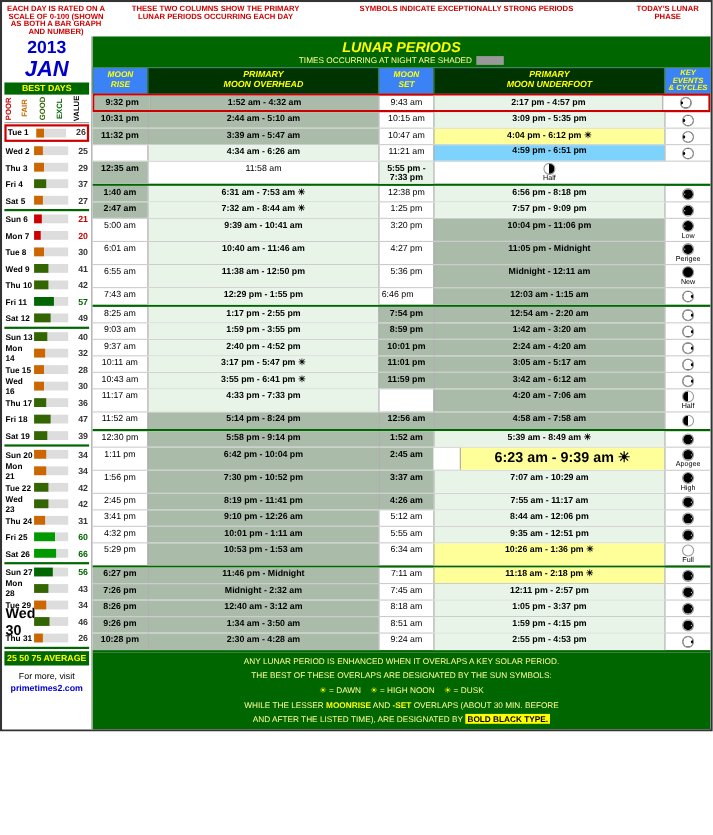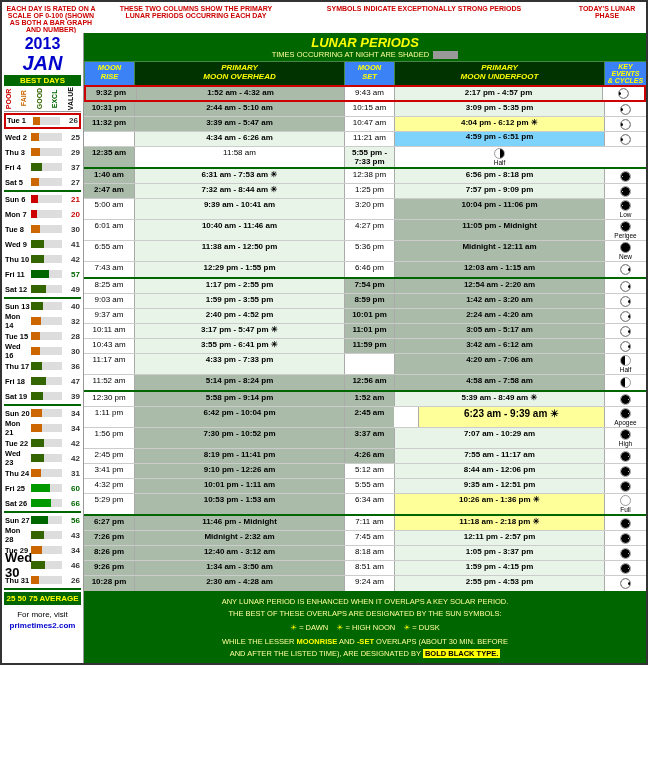--- a/index.html
+++ b/index.html
@@ -434,21 +434,21 @@
           <div style="padding:1px 2px; font-size:8px; font-weight:bold; text-align:center; background:#aabbaa; border-left:1px solid #aaa;">Midnight - 12:11 am</div>
           <div style="padding:1px 2px; font-size:7px; display:flex; align-items:center; justify-content:center; border-left:1px solid #aaa; flex-direction:column;">
             <span style="width:11px;height:11px;border-radius:50%;background:#000;border:1px solid #999;display:inline-block;"></span>
             <span style="font-size:6.5px;">New</span>
           </div>
         </div>
 
         <div style="display:grid; grid-template-columns:50px 1fr 50px 1fr 42px; min-height:15px;">
           <div style="padding:1px 2px; font-size:8px; text-align:center;">7:43 am</div>
           <div style="padding:1px 2px; font-size:8px; font-weight:bold; text-align:center; background:#e8f4e8; border-left:1px solid #aaa;">12:29 pm - 1:55 pm</div>
-          <div style="padding:1px 2px; font-size:8px; text-align:center; border-left:1px solid #aaa;">6:46 pm</div>
+          <div style="padding:1px 2px; font-size:8px; border-left:1px solid #aaa;">6:46 pm</div>
           <div style="padding:1px 2px; font-size:8px; font-weight:bold; text-align:center; background:#aabbaa; border-left:1px solid #aaa;">12:03 am - 1:15 am</div>
           <div style="padding:1px 2px; font-size:7px; display:flex; align-items:center; justify-content:center; border-left:1px solid #aaa;">
             <span style="width:11px;height:11px;border-radius:50%;background:#000;box-shadow:inset 4px 0 0 3px #fff;border:1px solid #999;display:inline-block;"></span>
           </div>
         </div>
       </div>
 
       <div style="border-bottom:2px solid #006600;">
 
         <div style="display:grid; grid-template-columns:50px 1fr 50px 1fr 42px; border-bottom:1px solid #ccc; min-height:15px;">
@@ -532,21 +532,21 @@
           <div style="padding:1px 2px; font-size:8px; font-weight:bold; text-align:center; background:#e8f4e8; border-left:1px solid #aaa;">5:39 am - 8:49 am ☀</div>
           <div style="padding:1px 2px; font-size:7px; display:flex; align-items:center; justify-content:center; border-left:1px solid #aaa;">
             <span style="width:11px;height:11px;border-radius:50%;background:#fff;box-shadow:inset 3px 0 0 4px #000;border:1px solid #999;display:inline-block;"></span>
           </div>
         </div>
 
         <div style="display:grid; grid-template-columns:50px 1fr 50px 1fr 42px; border-bottom:1px solid #ccc; min-height:15px;">
           <div style="padding:1px 2px; font-size:8px; text-align:center;">1:11 pm</div>
           <div style="padding:1px 2px; font-size:8px; font-weight:bold; text-align:center; background:#aabbaa; border-left:1px solid #aaa;">6:42 pm - 10:04 pm</div>
           <div style="padding:1px 2px; font-size:8px; font-weight:bold; text-align:center; background:#aabbaa; border-left:1px solid #aaa;">2:45 am</div>
-          <div style="padding:1px 2px; font-size:10px; font-weight:bold; text-align:center; background:#ffff99; border-left:1px solid #aaa;margin-left:24px;">6:23 am - 9:39 am ☀</div>
+          <div style="padding:1px 2px; font-size:13px; font-weight:bold; text-align:center; background:#ffff99; border-left:1px solid #aaa;margin-left:24px;">6:23 am - 9:39 am ☀</div>
           <div style="padding:1px 2px; font-size:7px; display:flex; align-items:center; justify-content:center; border-left:1px solid #aaa; flex-direction:column;">
             <span style="width:11px;height:11px;border-radius:50%;background:#fff;box-shadow:inset 3px 0 0 4px #000;border:1px solid #999;display:inline-block;"></span>
             <span style="font-size:6.5px;">Apogee</span>
           </div>
         </div>
 
         <div style="display:grid; grid-template-columns:50px 1fr 50px 1fr 42px; border-bottom:1px solid #ccc; min-height:15px;">
           <div style="padding:1px 2px; font-size:8px; text-align:center;">1:56 pm</div>
           <div style="padding:1px 2px; font-size:8px; font-weight:bold; text-align:center; background:#aabbaa; border-left:1px solid #aaa;">7:30 pm - 10:52 pm</div>
           <div style="padding:1px 2px; font-size:8px; font-weight:bold; text-align:center; background:#aabbaa; border-left:1px solid #aaa;">3:37 am</div>

